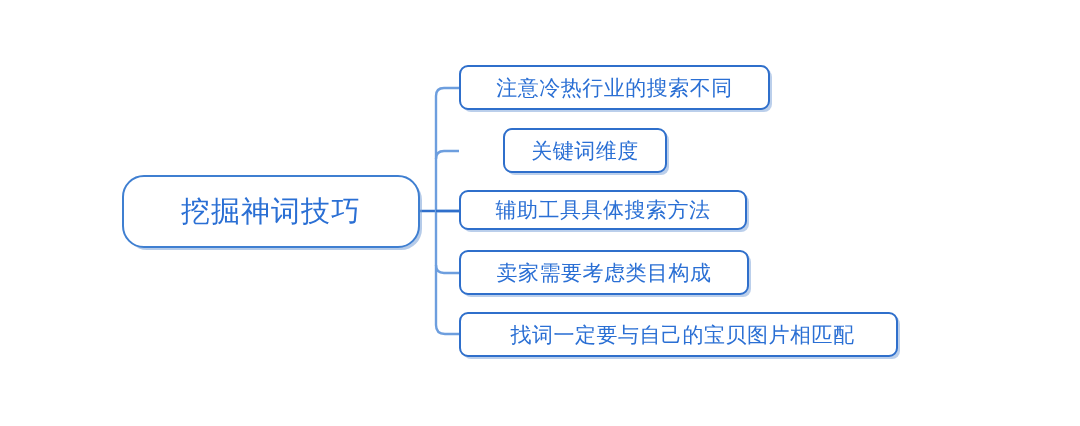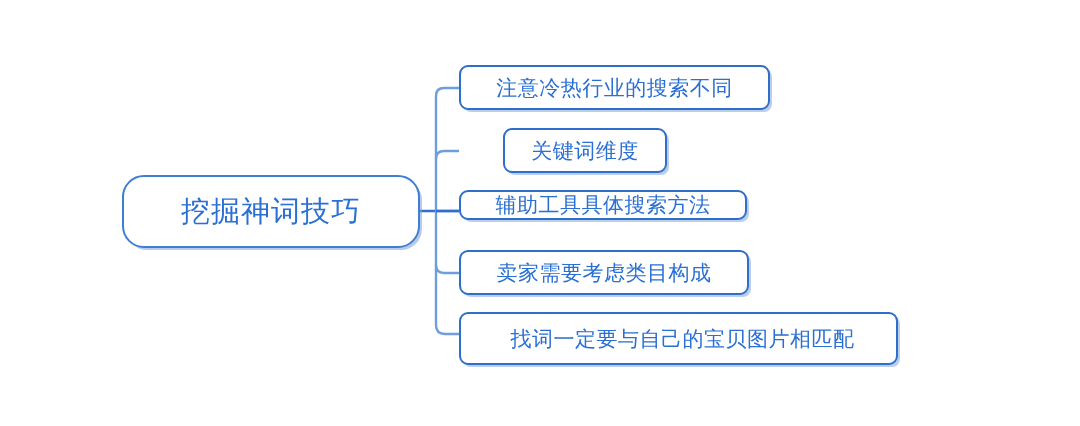--- a/index.html
+++ b/index.html
@@ -57,23 +57,23 @@
     border: 2px solid #2f6fcb;
     border-radius: 9px;
     box-shadow: 3px 3px 0 -1px rgba(120, 160, 215, 0.5);
   }
   .node.branch .node-label {
     font-size: 21px;
     color: #2a6fd4;
   }
   .node.b0 { left: 459px; top: 65px;  width: 311px; height: 45px; }
   .node.b1 { left: 459px; top: 128px; width: 164px; height: 45px; margin-left: 44px; }
-  .node.b2 { left: 459px; top: 190px; width: 288px; height: 30px; }
+  .node.b2 { left: 459px; top: 190px; width: 288px; height: 40px; }
   .node.b3 { left: 459px; top: 250px; width: 290px; height: 45px; }
-  .node.b4 { left: 459px; top: 312px; width: 439px; height: 53px; padding-left: 8px; }
+  .node.b4 { left: 459px; top: 312px; width: 439px; height: 45px; padding-left: 8px; }
 </style>
 </head>
 <body>
 
 <div id="canvas">
 
   <svg id="connectors" viewBox="0 0 1080 426" width="1080" height="426" xmlns="http://www.w3.org/2000/svg">
 
     <path d="M 420 211 L 459 211" fill="none" stroke="#2f6fcb" stroke-width="2.4"></path>
 

